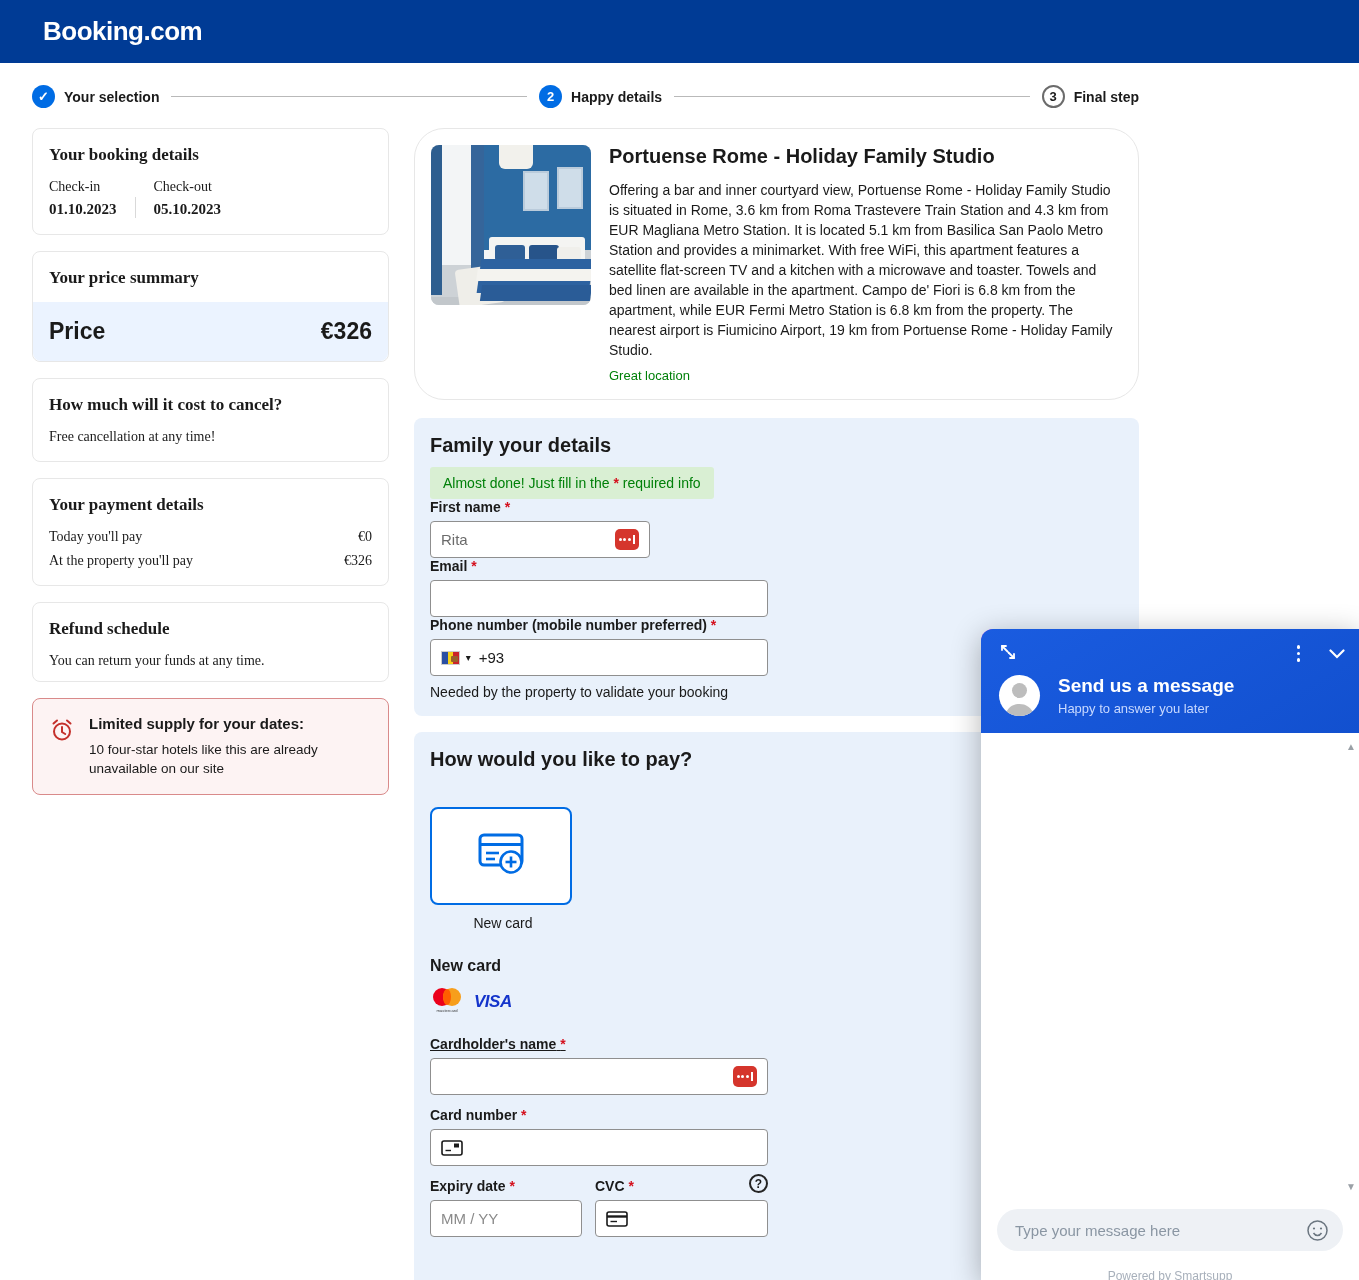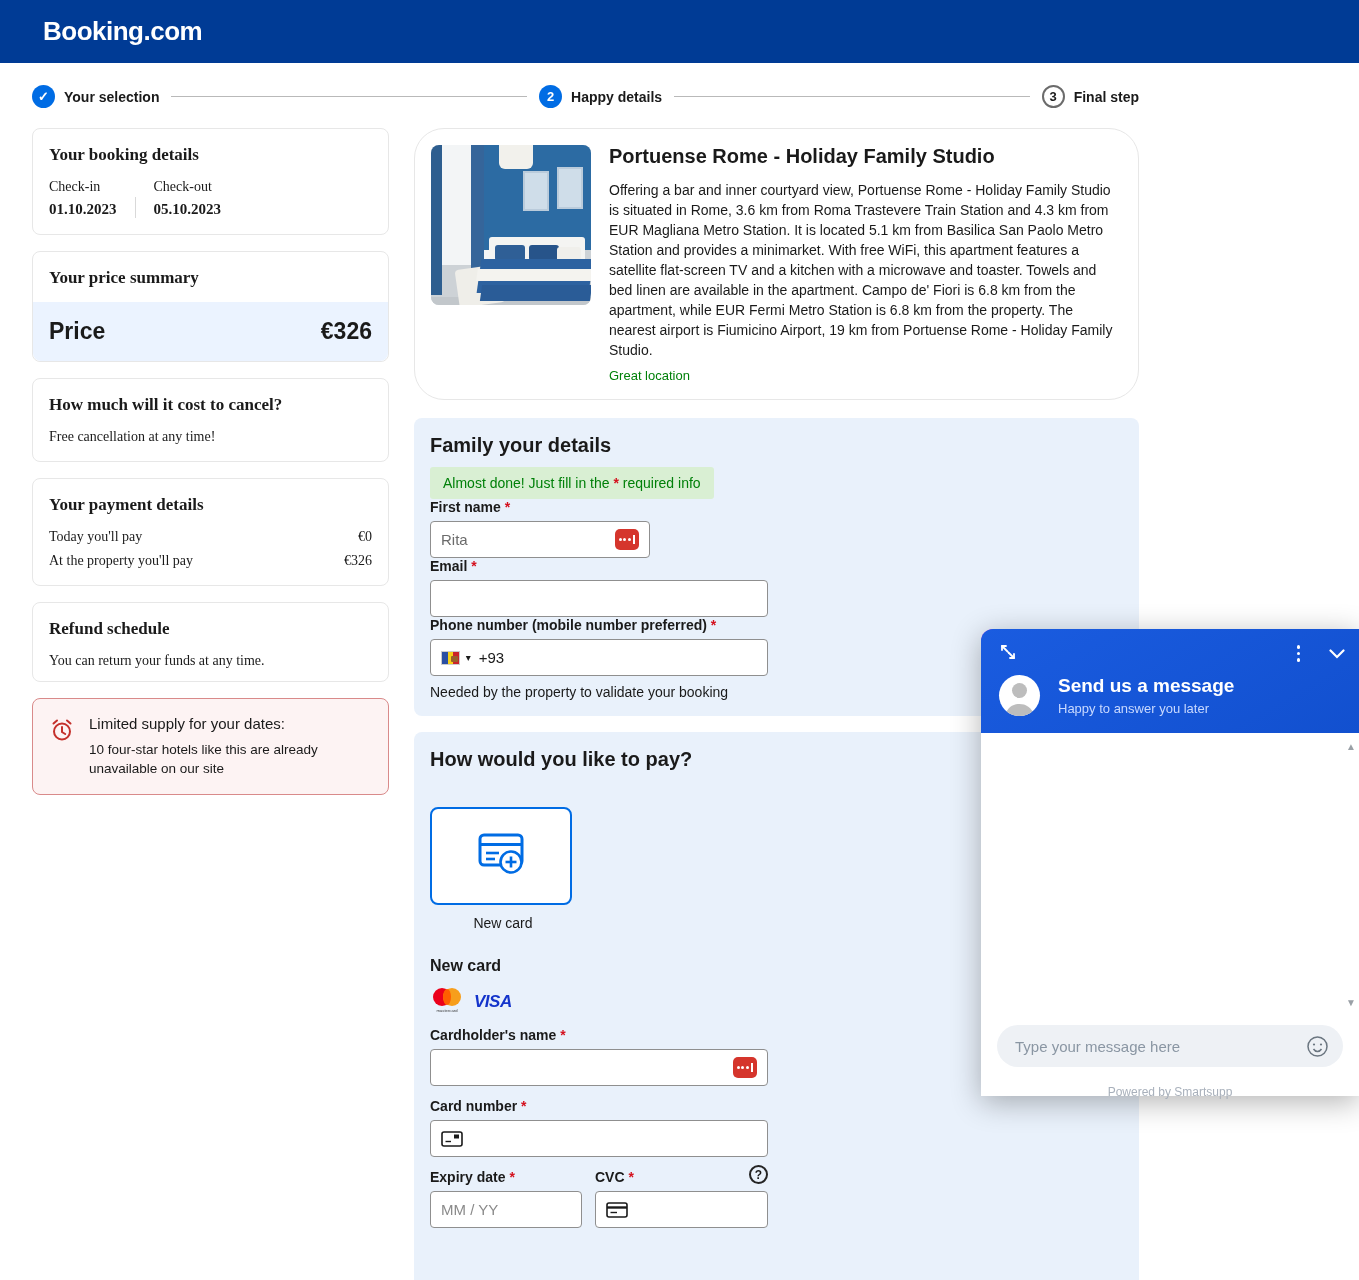--- a/index.html
+++ b/index.html
@@ -35,21 +35,21 @@
   .date-divider { width:1px; background:#d9d9d9; margin:18px 18px 0 18px; }
 
   .price-row { background:#ebf3ff; padding:16px; display:flex; justify-content:space-between; align-items:center;
     border-radius:0 0 8px 8px; }
   .price-row .big { font-size:23px; font-weight:700; }
 
   .body-text { font-size:14px; color:#1a1a1a; }
   .pay-row { display:flex; justify-content:space-between; font-size:14px; margin-bottom:8px; }
 
   .warn-card { background:#fdf3f3; border:1px solid #d98a8a; border-radius:8px; padding:16px; display:flex; gap:14px; }
-  .warn-title { font-size:15px; font-weight:400; margin-bottom:8px; }
+  .warn-title { font-size:15px; font-weight:700; margin-bottom:8px; }
   .warn-text { font-size:13.5px; line-height:19px; width:250px; }
 
   
   .property { display:flex; gap:18px; padding:16px; margin-bottom:18px; }
   .photo { width:160px; height:160px; border-radius:8px; position:relative; overflow:hidden; background:#cdd2d6; flex:0 0 160px; }
   .photo div { position:absolute; }
   .ph-window { left:0; top:0; width:58px; height:120px; background:#f3f5f6; }
   .ph-curtain1 { left:0; top:0; width:11px; height:150px; background:#2e5e8f; }
   .ph-curtain2 { left:40px; top:0; width:13px; height:128px; background:#35659a; }
   .ph-wall { left:53px; top:0; width:107px; height:105px; background:#2c6ba3; }
@@ -101,28 +101,28 @@
   .caret { font-size:10px; color:#1a1a1a; margin:0 8px 0 6px; }
   .helper { font-size:14px; color:#1a1a1a; margin-top:8px; }
 
   
   .tile { width:142px; height:98px; background:#fff; border:2px solid #006ce4; border-radius:8px; margin-top:36px;
     display:flex; align-items:center; justify-content:center; cursor:pointer; }
   .tile-label { width:146px; text-align:center; font-size:14px; margin-top:10px; }
   .newcard-h { font-size:16px; font-weight:700; margin-top:26px; }
   .logos { display:flex; align-items:center; gap:10px; margin-top:12px; }
   .visa { font-size:17px; font-weight:700; font-style:italic; color:#1434cb; letter-spacing:-0.5px; }
-  .mt12 { margin-top:12px; } .mt10 { margin-top:10px; }
+  .mt12 { margin-top:12px; } .mt10 { margin-top:19px;text-decoration:underline; }
   .cvc-row { display:flex; gap:13px; margin-top:12px; position:relative; width:338px; }
   .help-circle { position:absolute; right:0; top:-4px; width:19px; height:19px; border:2px solid #242424; border-radius:50%;
     display:flex; align-items:center; justify-content:center; font-size:12px; font-weight:700; cursor:pointer; }
   .card-glyph { margin-right:8px; display:flex; align-items:center; }
 
   
-  .chat { position:absolute; left:981px; top:629px; width:378px; height:467px; background:#d946ef;
+  .chat { position:absolute; left:981px; top:629px; width:378px; height:651px; background:#d946ef;
     border-radius:12px 0 0 0; box-shadow:0 6px 30px rgba(0,0,0,.30); z-index:50; }
   .chat-header { height:104px; background:linear-gradient(150deg,#1a5ce0 0%,#1250cf 100%); border-radius:12px 0 0 0;
     position:relative; color:#fff; }
   .chat-expand { position:absolute; left:18px; top:14px; cursor:pointer; }
   .chat-menu { position:absolute; right:55px; top:12px; display:flex; flex-direction:column; gap:3px; cursor:pointer; padding:4px;}
   .chat-menu i { width:3.5px; height:3.5px; border-radius:50%; background:#fff; display:block; }
   .chat-collapse { position:absolute; right:14px; top:16px; cursor:pointer; }
   .chat-id { position:absolute; left:18px; top:46px; display:flex; align-items:center; gap:18px; }
   .avatar { width:41px; height:41px; border-radius:50%; background:#fff; overflow:hidden; display:flex; align-items:flex-end; justify-content:center; }
   .chat-title { font-size:19px; font-weight:700; }

